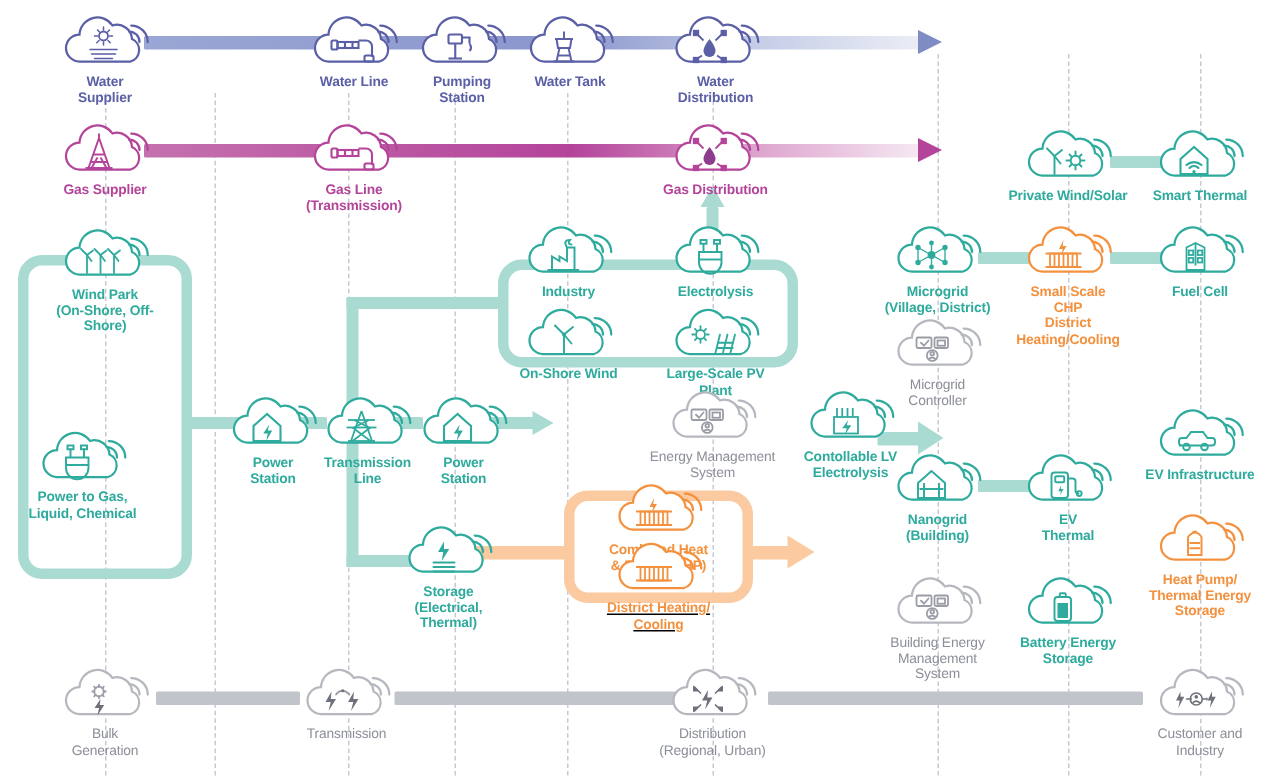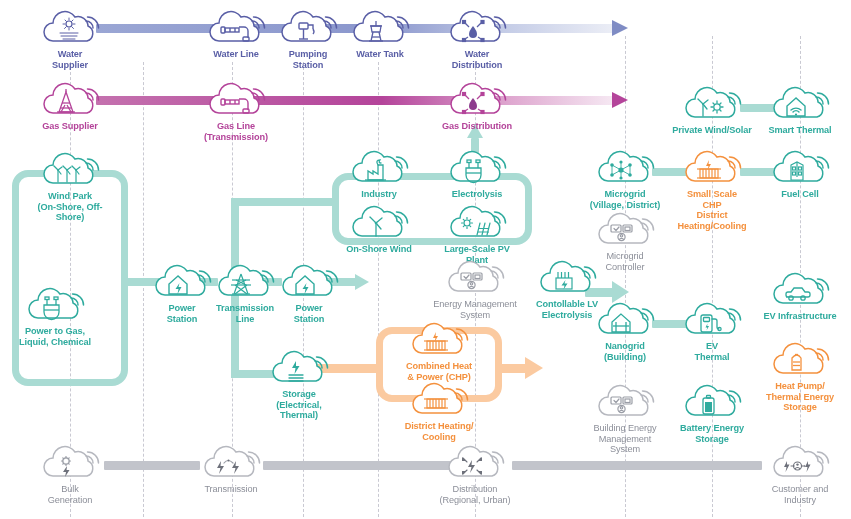--- a/index.html
+++ b/index.html
@@ -562,21 +562,21 @@
         <g stroke="#f4913e" stroke-width="1.5" fill="none" stroke-linecap="round">
           <path d="M47 13 a7 7 0 0 1 7 7"></path>
             <path d="M48.5 9 a11 11 0 0 1 11 11"></path>
         </g>
       </svg>
     </div>
     <div class="label c-heat">Combined Heat
 &amp; Power (CHP)</div>
   </div>
 
-  <div class="node" style="left:396px;top:380px;">
+  <div class="node" style="left:396px;top:359px;text-decoration:underline;">
     <div class="cloudwrap">
       <svg width="62" height="40" viewBox="0 0 62 40">
         <path d="M14 33 a9 9 0 0 1 0-18 a12 12 0 0 1 22-6 a10 10 0 0 1 13 9 a8 8 0 0 1-1 15 z" fill="#fff" stroke="#f4913e" stroke-width="1.5"></path>
         <g fill="none" stroke="#f4913e" stroke-width="1.2">
           <rect x="19" y="19" width="18" height="9"></rect>
           <line x1="16" y1="19" x2="40" y2="19"></line>
             <line x1="16" y1="28" x2="40" y2="28"></line>
           <line x1="22" y1="19" x2="22" y2="28"></line>
             <line x1="25" y1="19" x2="25" y2="28"></line>
           <line x1="28" y1="19" x2="28" y2="28"></line>

